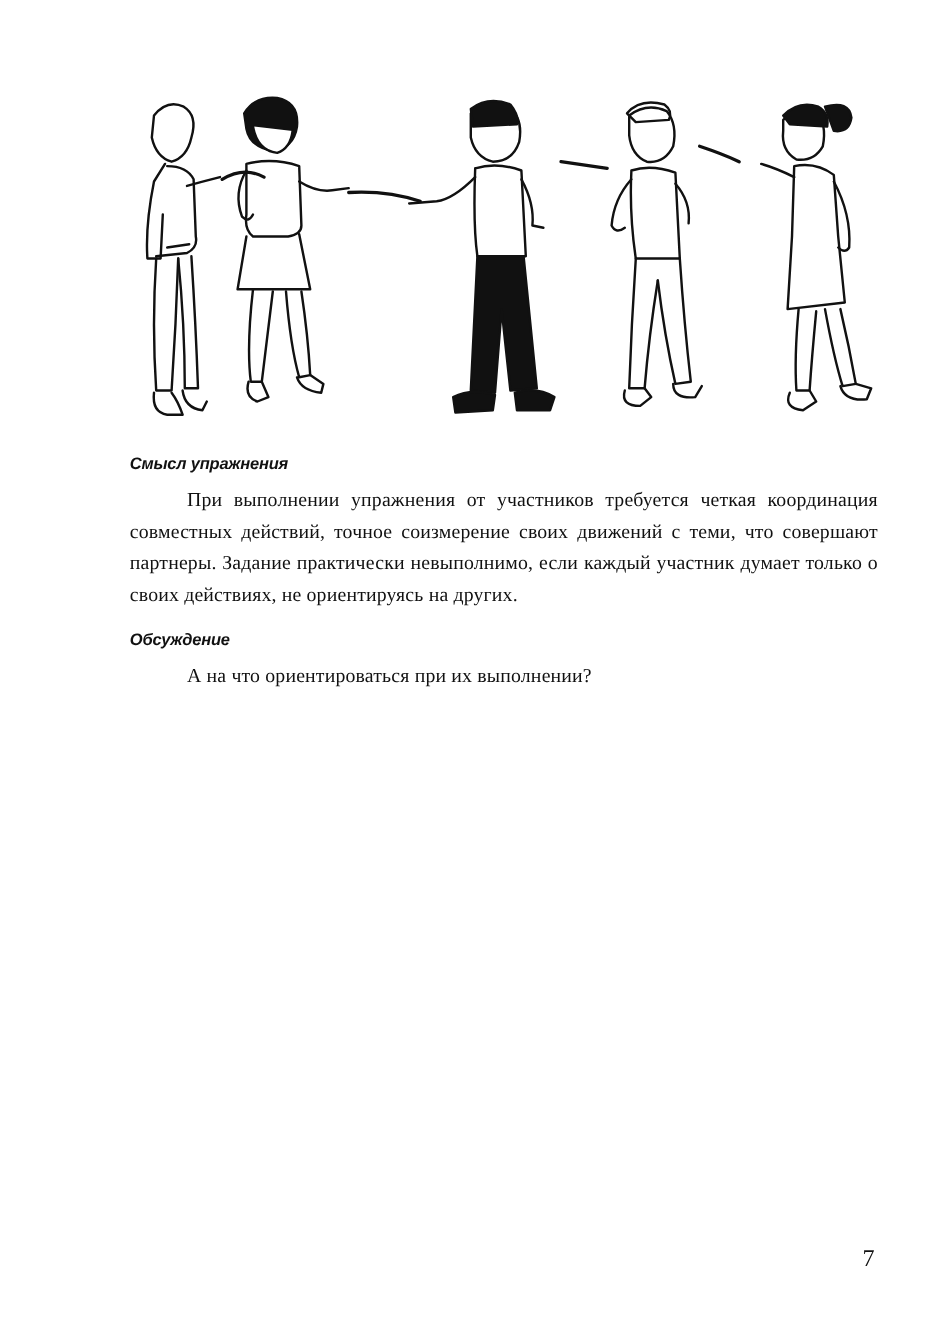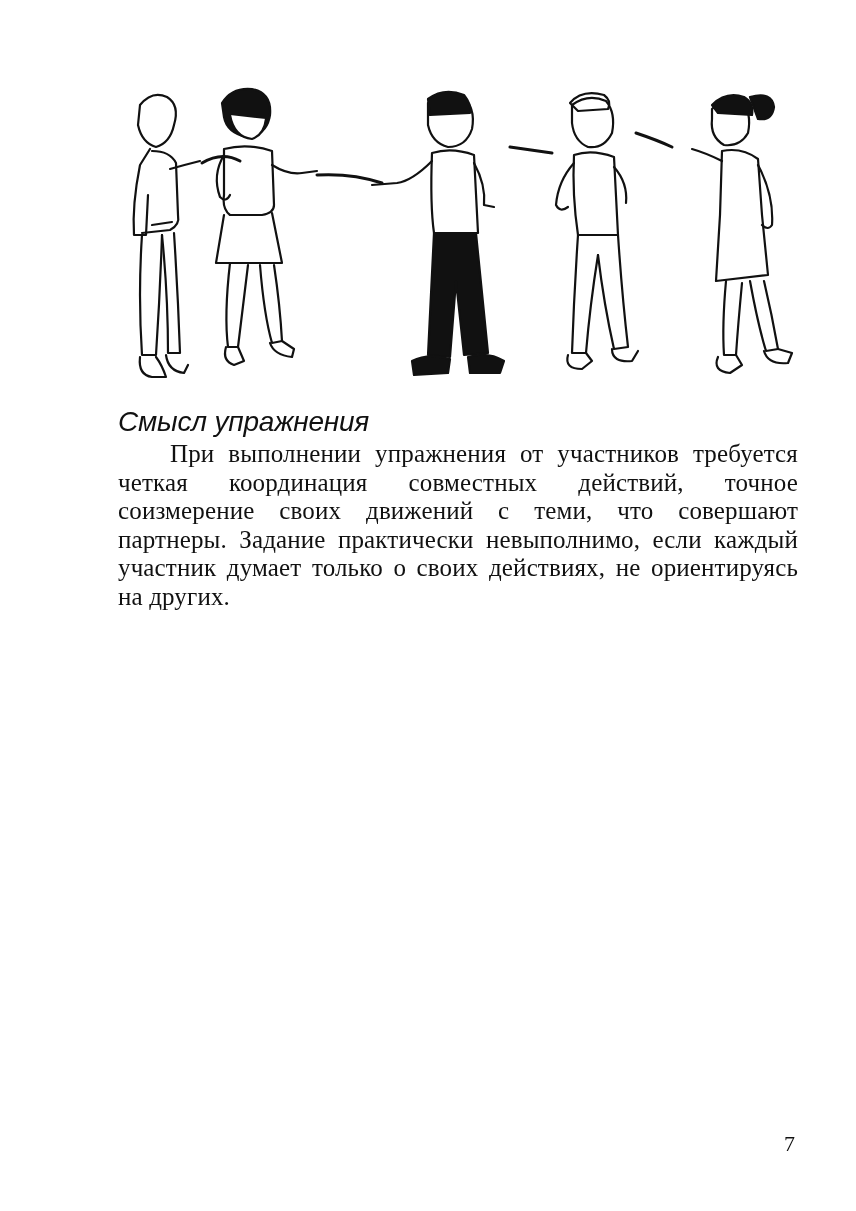--- a/index.html
+++ b/index.html
@@ -26,30 +26,30 @@
       height: 100%;
     }
     .content {
       position: absolute;
       left: 118px;
       top: 408px;
       width: 680px;
     }
     .section-heading {
       font-family: "Liberation Sans", sans-serif;
-      font-weight: normal;
+      font-weight: bold;
       font-style: italic;
-      font-size: 28px;
+      font-size: 15px;
       margin: 0 0 4px 0;
       line-height: 28px;
       letter-spacing: -0.2px;
     }
     .para {
       font-family: "Liberation Serif", serif;
-      font-size: 25px;
+      font-size: 18px;
       line-height: 28.5px;
       margin: 0;
       text-align: justify;
       text-indent: 52px;
       letter-spacing: 0.15px;
     }
     .section + .section {
       margin-top: 14px;
     }
     .page-number {
@@ -132,16 +132,18 @@
     </g>
   </svg>
 </div>
 
 <div class="content">
   <div class="section">
     <h2 class="section-heading">Смысл упражнения</h2>
     <p class="para">При выполнении упражнения от участников требуется четкая координация совместных действий, точное соизмерение своих движений с теми, что совершают партнеры. Задание практически невыполнимо, если каждый участник думает только о своих действиях, не ориентируясь на других.</p>
   </div>
   <div class="section">
+    <h2 class="section-heading">Обсуждение</h2>
+    <p class="para">А на что ориентироваться при их выполнении?</p>
   </div>
 </div>
 
 <div class="page-number">7</div>
 
 </body></html>

